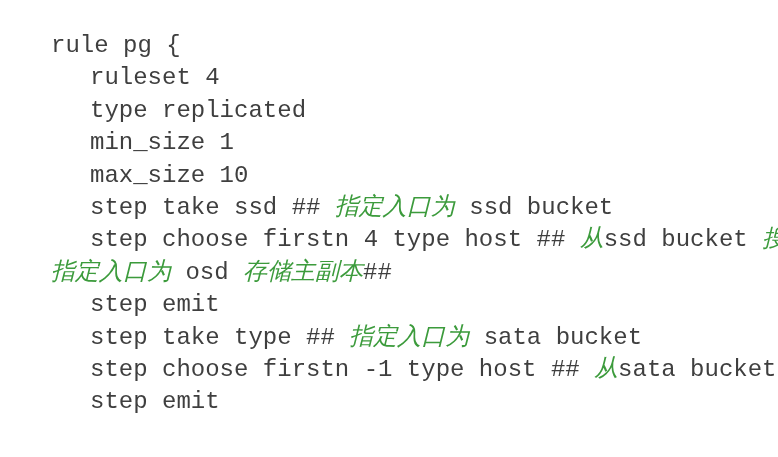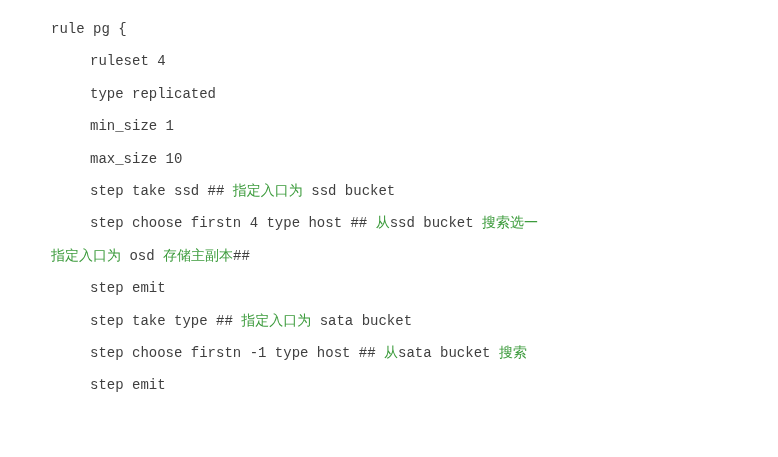--- a/index.html
+++ b/index.html
@@ -14,36 +14,38 @@
   }
   body {
     width: 778px;
     height: 457px;
     background: var(--bg);
     overflow: hidden;
     font-family: "Liberation Mono", "DejaVu Sans Mono", monospace;
   }
   .code-block {
     padding: 13px 8px 0 51px;
-    font-size: 14px;
+    font-size: 24px;
     line-height: 32.4px;
     letter-spacing: 0px;
+    margin-top: 17px;
   }
   .code-line {
     white-space: pre;
     min-height: 32.4px;
   }
   .code-line.indent-1 {
     padding-left: 39px;
   }
   .code {
     color: var(--code-color);
   }
   .comment {
     color: var(--comment-color);
+    font-style: italic;
   }
 </style>
 </head>
 <body>
 
 <div class="code-block">
     <div class="code-line indent-0"><span class="code">rule pg {</span></div>
     <div class="code-line indent-1"><span class="code">ruleset 4</span></div>
     <div class="code-line indent-1"><span class="code">type replicated</span></div>
     <div class="code-line indent-1"><span class="code">min_size 1</span></div>

